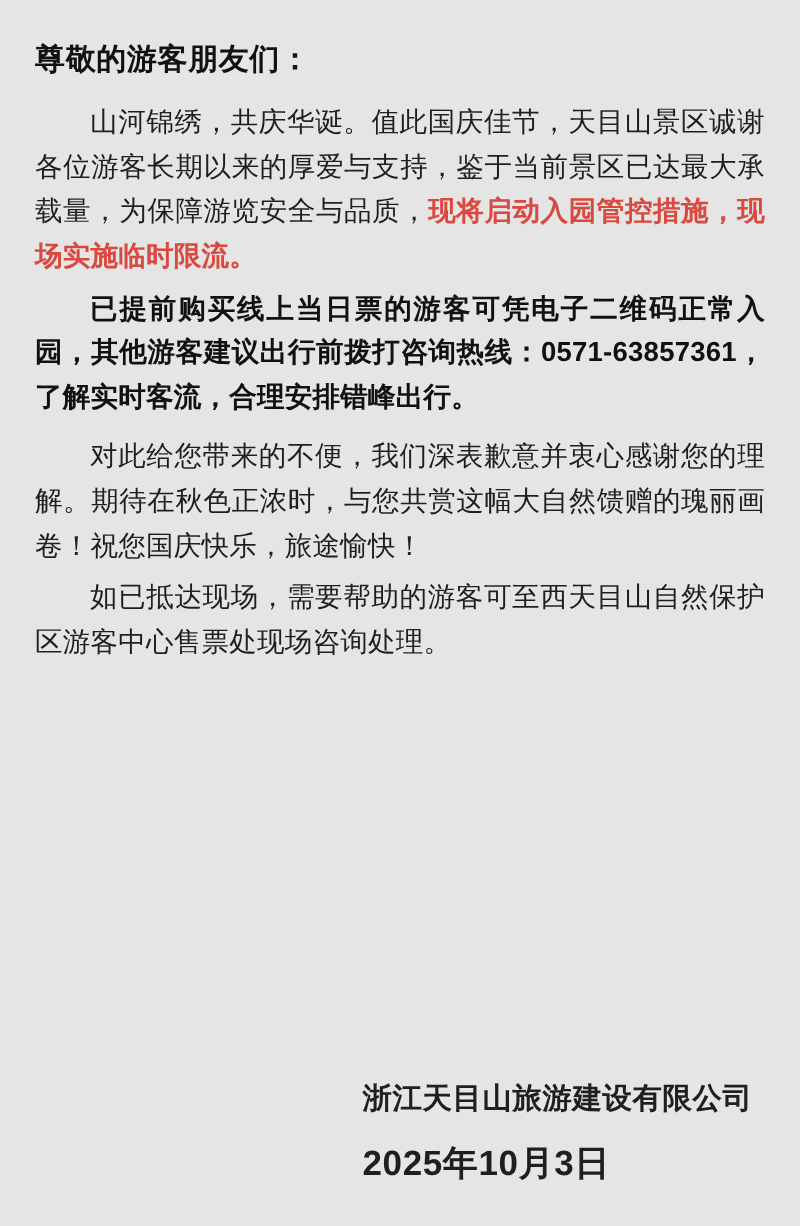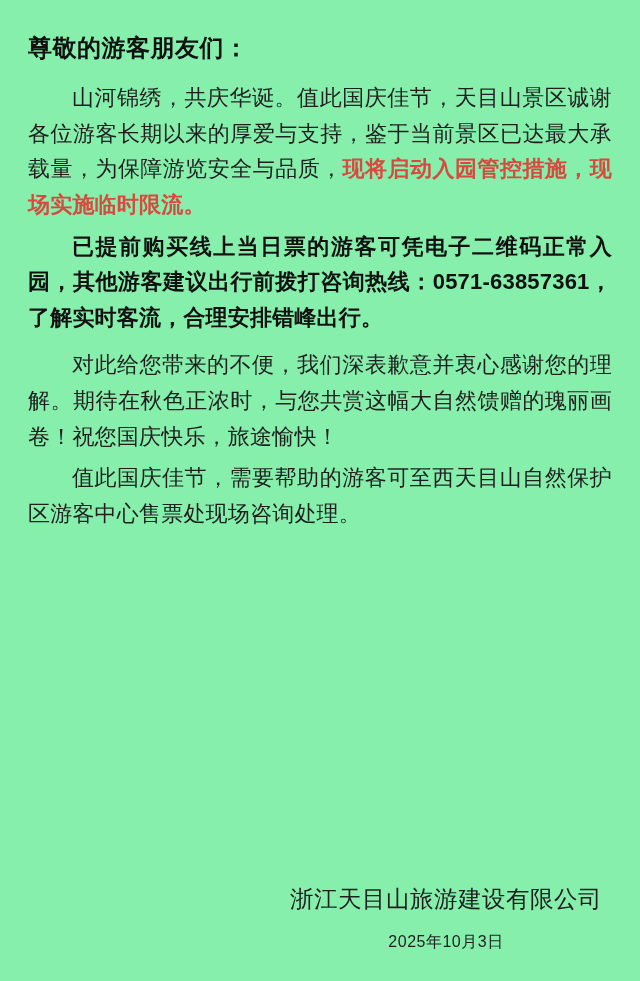--- a/index.html
+++ b/index.html
@@ -12,21 +12,21 @@
     height: 981px;
     font-family: "Liberation Sans", "DejaVu Sans", sans-serif;
     color: #1a1a1a;
     -webkit-font-smoothing: antialiased;
   }
   .page {
     box-sizing: border-box;
     width: 640px;
     height: 981px;
     padding: 30px 28px 20px 28px;
-    background: #86efac;
+    background: #e5e5e5;
     position: relative;
   }
   .salutation {
     font-size: 24px;
     font-weight: bold;
     letter-spacing: 0.5px;
     line-height: 1.5;
     margin: 0 0 14px 0;
     color: #111111;
   }
@@ -48,49 +48,50 @@
   p.para.spaced-top {
   }
   .hl {
     color: #d9493f;
     font-weight: bold;
   }
   .sign-block {
     position: absolute;
     right: 38px;
     bottom: 26px;
-    text-align: center;
+    text-align: left;
+    font-weight: bold;
   }
   .signature {
     font-size: 23.5px;
     line-height: 1.7;
     color: #1f1f1f;
     letter-spacing: 0.5px;
   }
   .sign-date {
-    font-size: 16px;
+    font-size: 28px;
     line-height: 1.7;
     color: #1f1f1f;
     letter-spacing: 0.5px;
     margin-top: 8px;
   }
 </style>
 </head>
 <body>
 
 <div class="page">
 
   <h1 class="salutation">尊敬的游客朋友们：</h1>
 
   <p class="para"><span>山河锦绣，共庆华诞。值此国庆佳节，天目山景区诚谢各位游客长期以来的厚爱与支持，鉴于当前景区已达最大承载量，为保障游览安全与品质，</span><span class="hl">现将启动入园管控措施，现场实施临时限流。</span></p>
 
   <p class="para bold">已提前购买线上当日票的游客可凭电子二维码正常入园，其他游客建议出行前拨打咨询热线：0571-63857361，了解实时客流，合理安排错峰出行。</p>
 
   <p class="para spaced-top">对此给您带来的不便，我们深表歉意并衷心感谢您的理解。期待在秋色正浓时，与您共赏这幅大自然馈赠的瑰丽画卷！祝您国庆快乐，旅途愉快！</p>
 
-  <p class="para spaced-top">值此国庆佳节，需要帮助的游客可至西天目山自然保护区游客中心售票处现场咨询处理。</p>
+  <p class="para spaced-top">如已抵达现场，需要帮助的游客可至西天目山自然保护区游客中心售票处现场咨询处理。</p>
 
   <div class="sign-block">
     <div class="signature">浙江天目山旅游建设有限公司</div>
     <div class="sign-date">2025年10月3日</div>
   </div>
 
 </div>
 
 </body></html>

